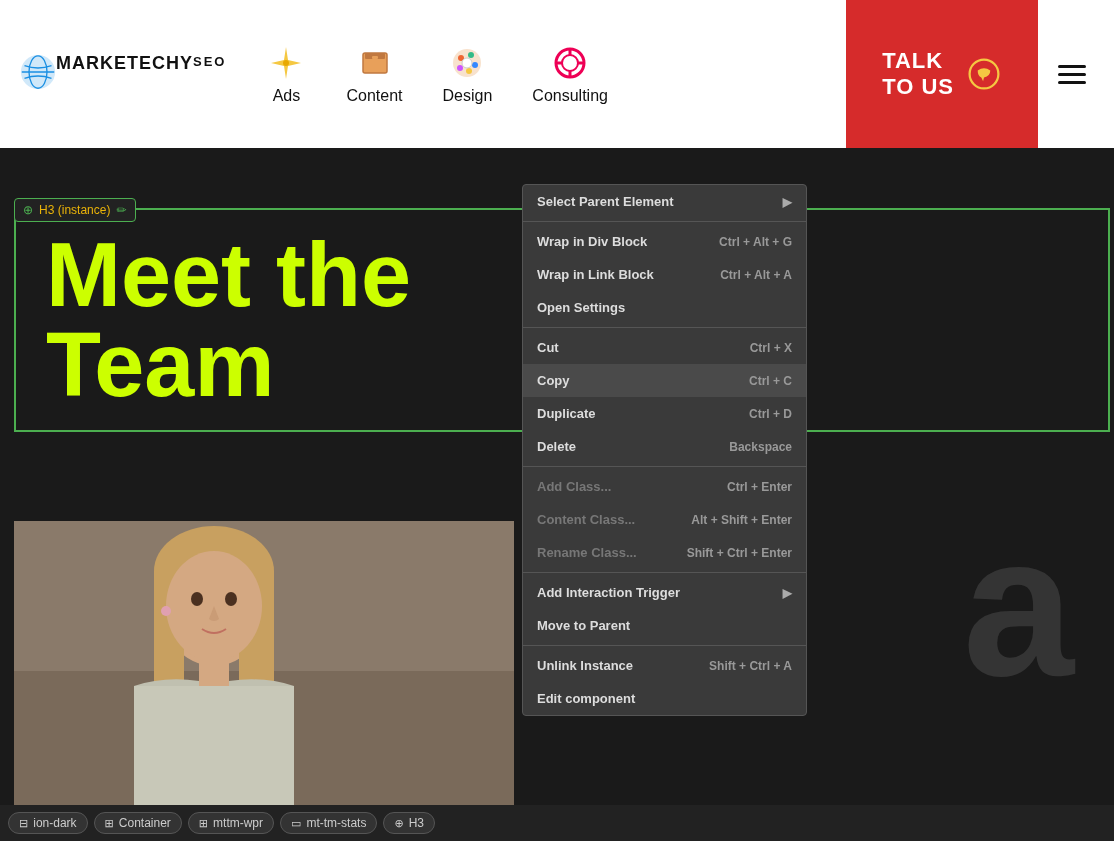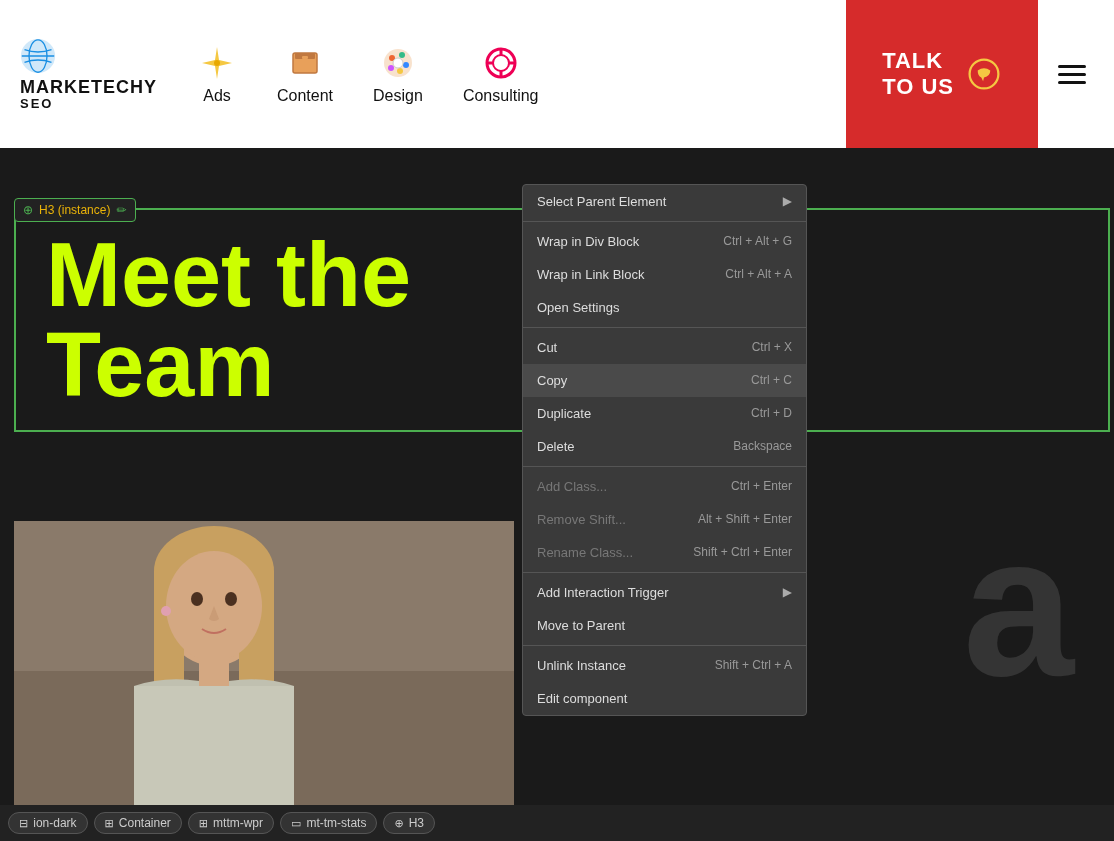--- a/index.html
+++ b/index.html
@@ -10,21 +10,21 @@
       background: #fff;
       height: 148px;
       display: flex;
       align-items: center;
       padding: 0 20px;
       position: relative;
       z-index: 100;
     }
     .nav-logo {
       display: flex;
-      flex-direction: column;
+      flex-direction: row;
       align-items: flex-start;
       margin-right: 40px;
     }
     .nav-logo-text {
       font-weight: 900;
       font-size: 18px;
       color: #111;
       letter-spacing: 1px;
       line-height: 1;
     }
@@ -185,26 +185,27 @@
       left: 522px;
       width: 285px;
       background: #3a3a3a;
       border: 1px solid #555;
       border-radius: 4px;
       z-index: 200;
       overflow: hidden;
     }
     .menu-item {
       display: flex;
-      align-items: flex-start;
+      align-items: center;
       justify-content: space-between;
       padding: 9px 14px;
       cursor: pointer;
       color: #ddd;
       font-size: 13px;
+      font-weight: bold;
     }
     .menu-item.disabled {
       color: #777;
       cursor: default;
     }
     .menu-item.highlighted {
       background: #4a4a4a;
     }
     .menu-divider {
       height: 1px;
@@ -433,21 +434,21 @@
 
     <div class="menu-divider"></div>
 
     <div class="menu-item disabled">
       <span class="menu-item-label">Add Class...</span>
       <span class="menu-item-shortcut">Ctrl + Enter</span>
     </div>
 
 
     <div class="menu-item disabled">
-      <span class="menu-item-label">Remove Shift...</span>
+      <span class="menu-item-label">Content Class...</span>
       <span class="menu-item-shortcut">Alt + Shift + Enter</span>
     </div>
 
     <div class="menu-item disabled">
       <span class="menu-item-label">Rename Class...</span>
       <span class="menu-item-shortcut">Shift + Ctrl + Enter</span>
     </div>
 
     <div class="menu-divider"></div>
 

